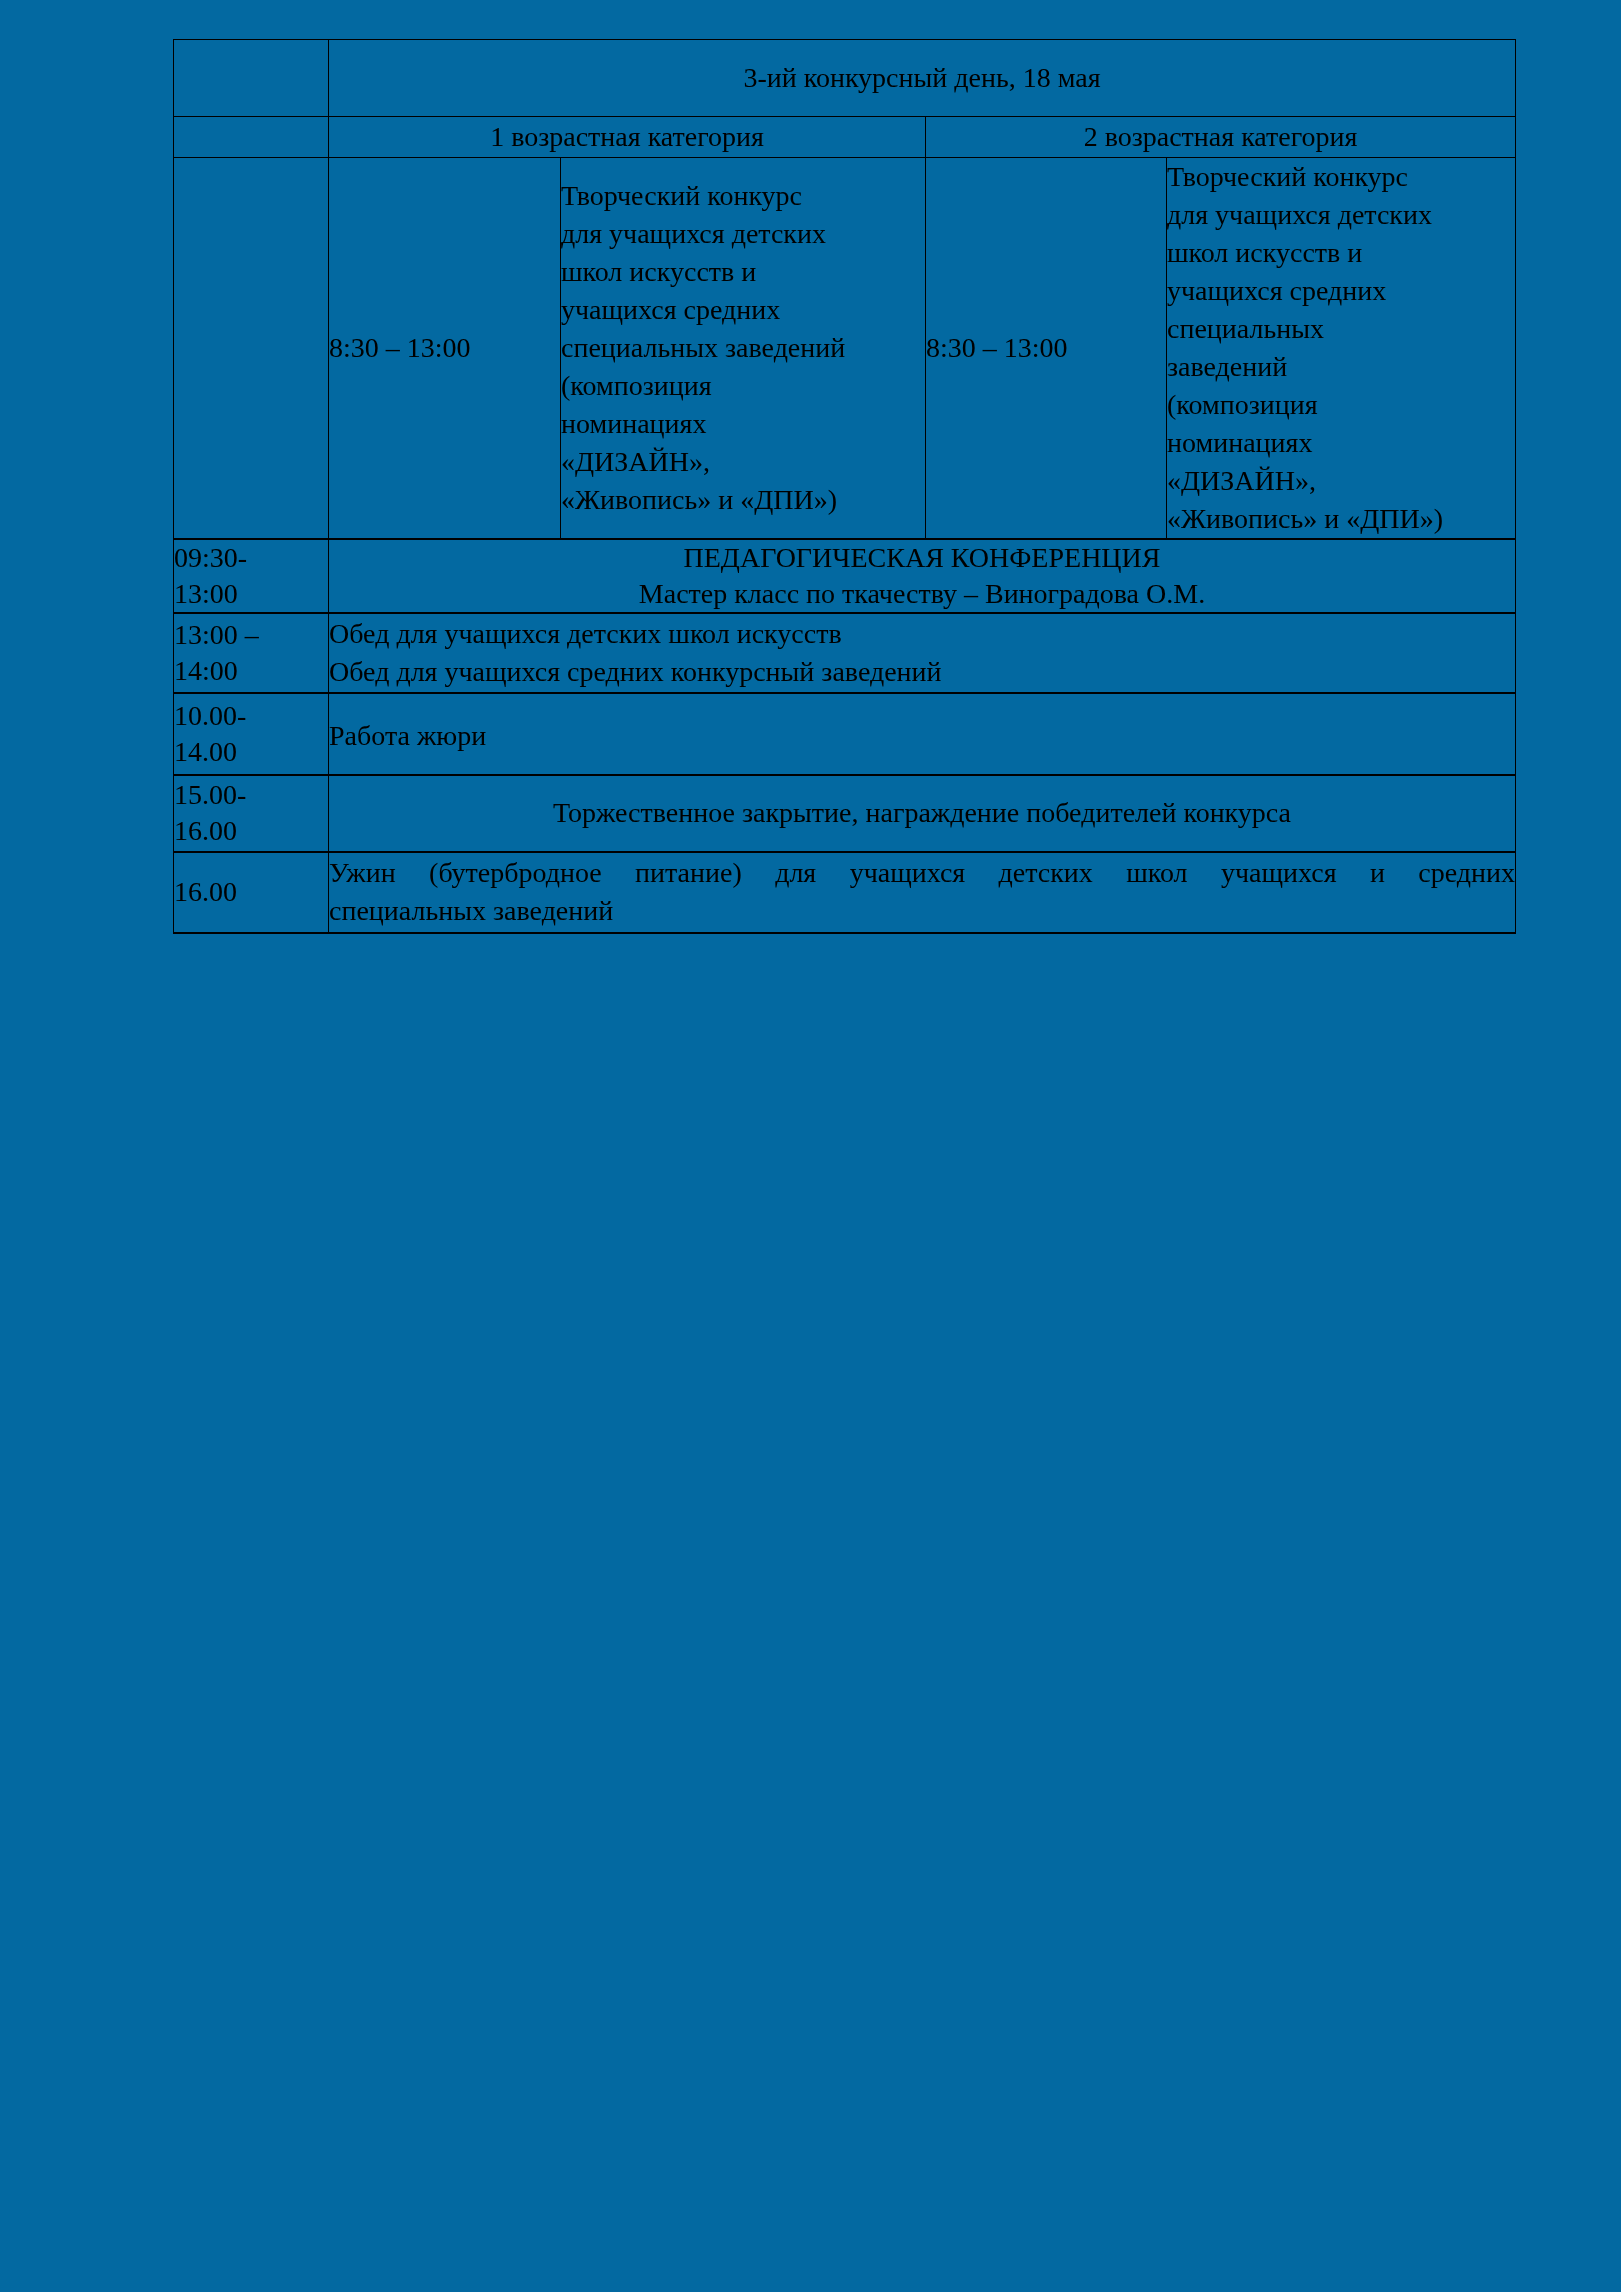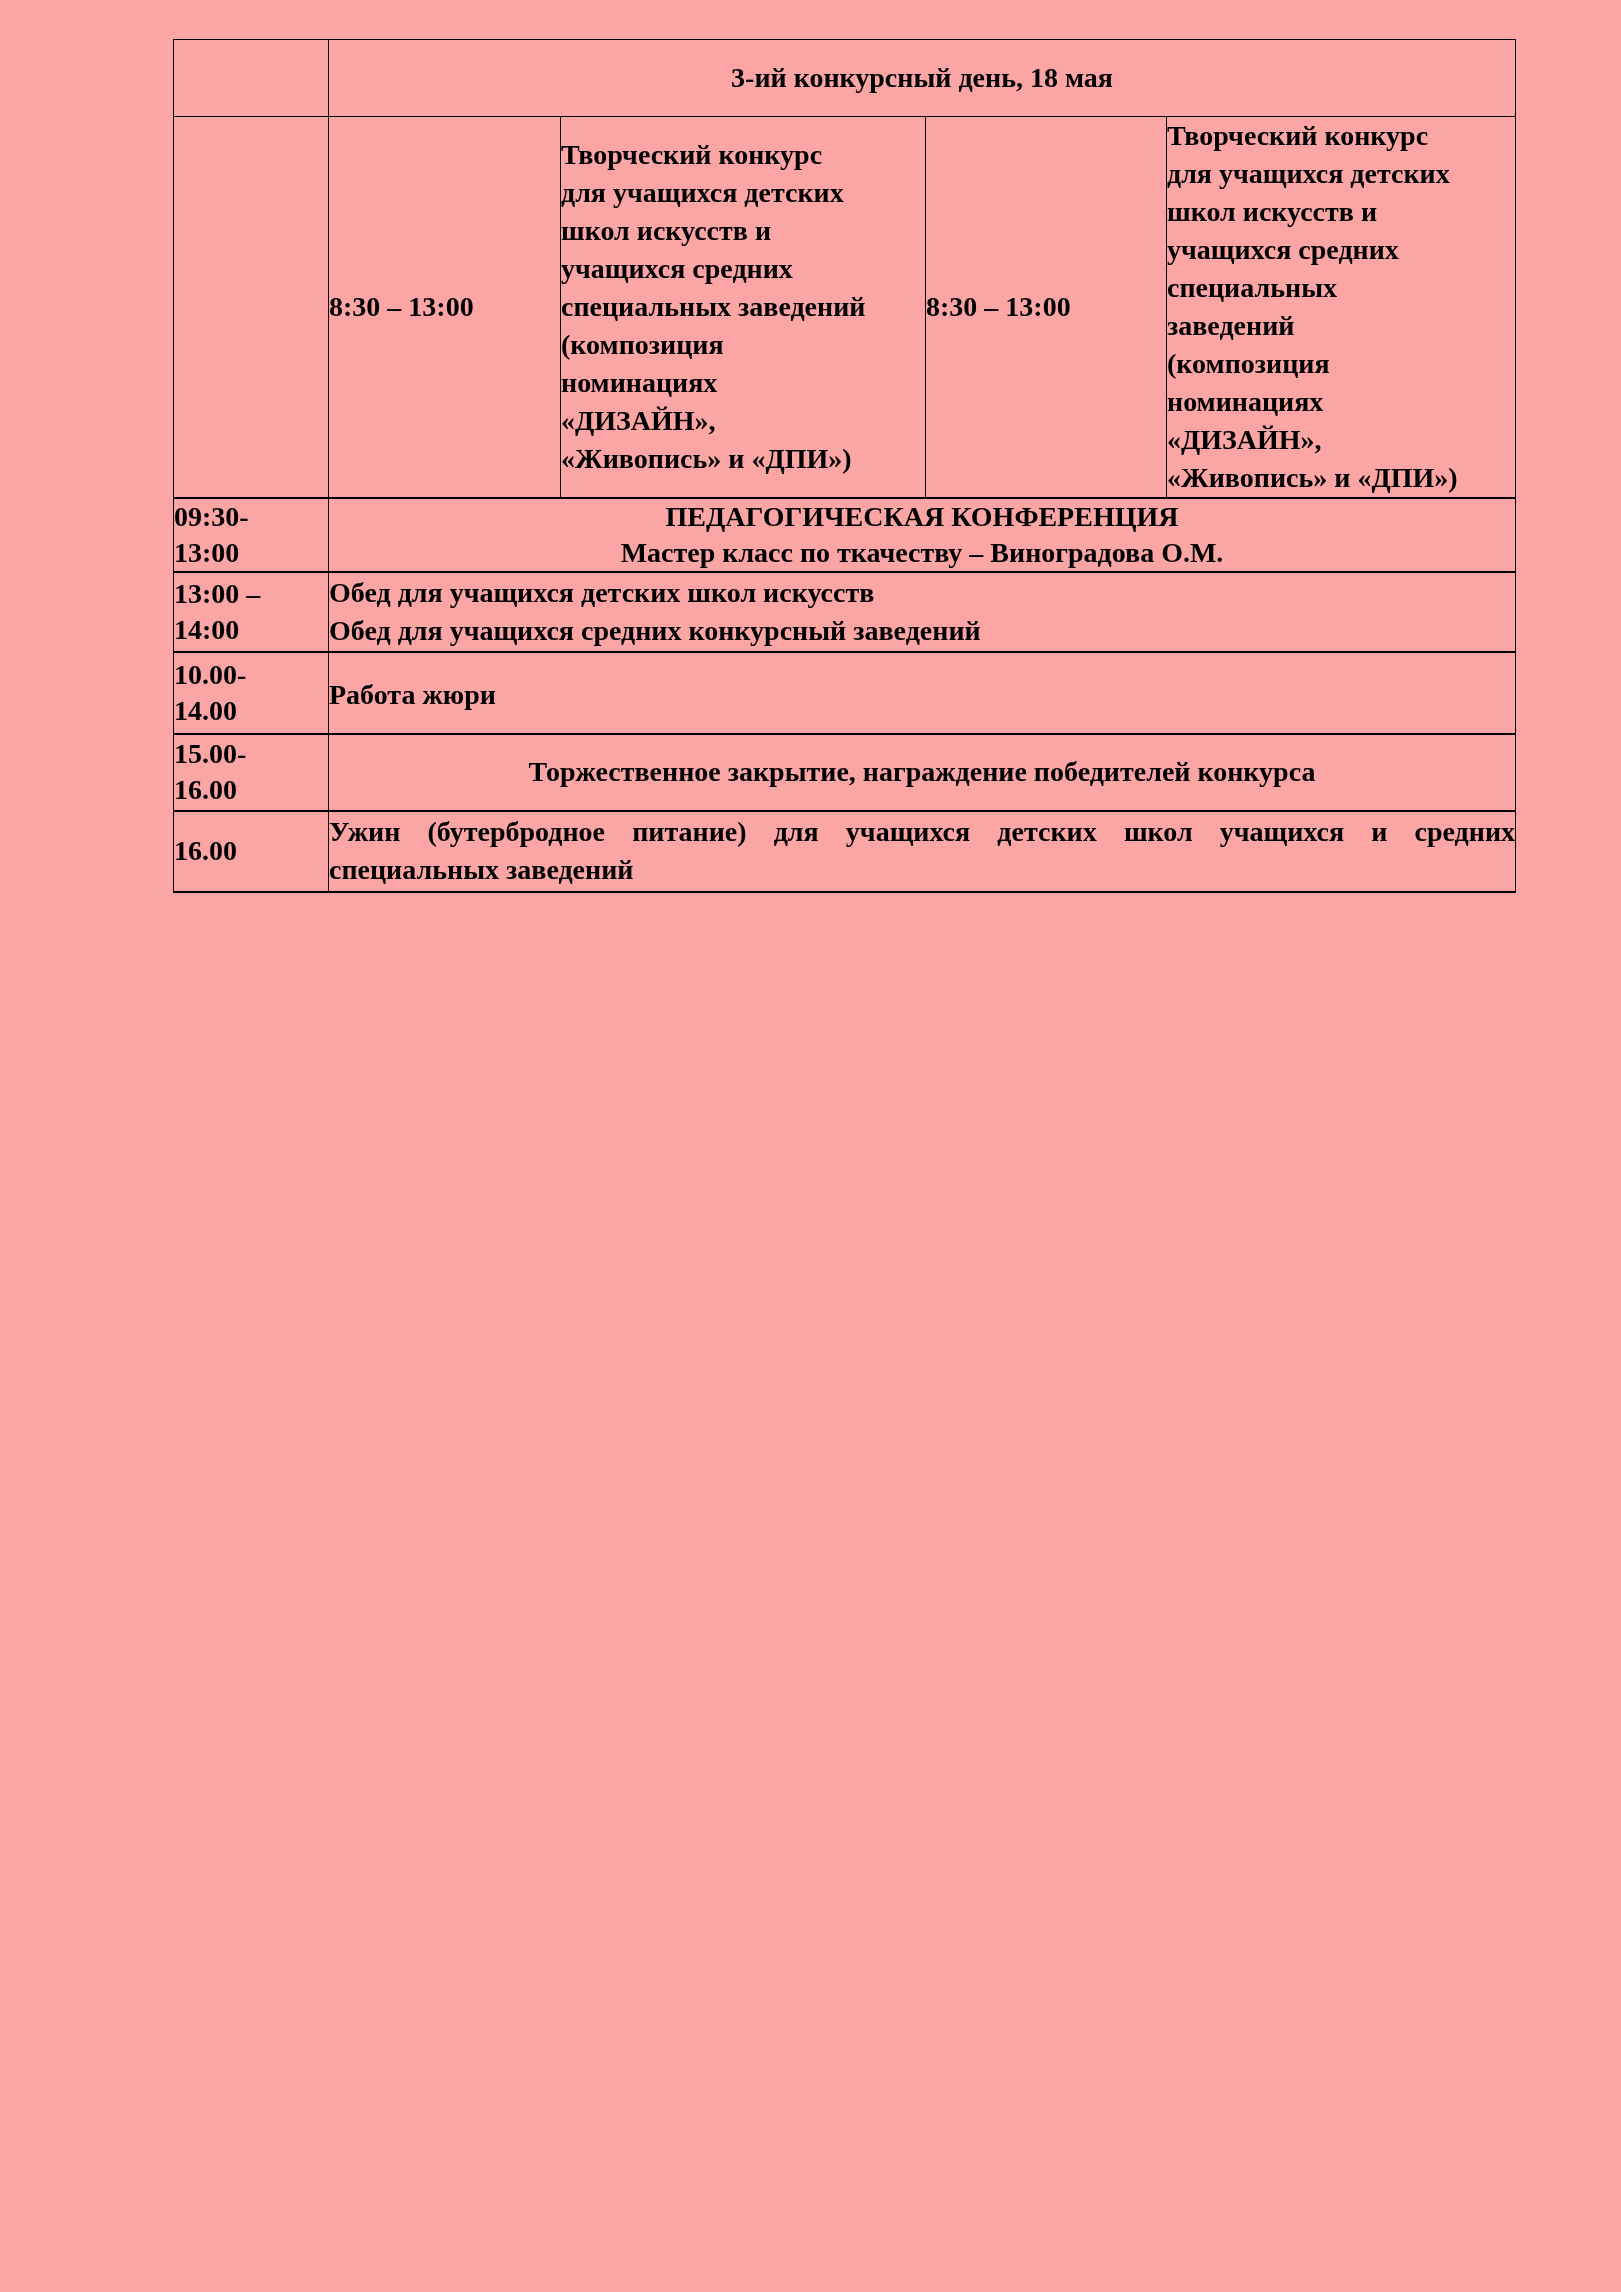--- a/index.html
+++ b/index.html
@@ -10,22 +10,21 @@
   body {
     width: 1622px;
     height: 2293px;
     position: relative;
     font-family: "Liberation Serif", "DejaVu Serif", serif;
     color: #000000;
   }
   .sheet {
     position: absolute;
     inset: 0;
-    background: #fca5a5;
-    font-weight: bold;
+    background: #0369a1;
   }
   table.schedule {
     position: absolute;
     left: 173px;
     top: 39px;
     width: 1342px;
     border-collapse: collapse;
     table-layout: fixed;
     font-size: 28px;
     line-height: 38px;
@@ -110,20 +109,25 @@
       <col style="width:241px">
       <col style="width:349px">
     </colgroup>
 
     <tbody>
         <tr class="r1">
       <td></td>
       <td colspan="4" class="day-header">3-ий конкурсный день, 18 мая</td>
     </tr>
 
+    <tr class="r2">
+      <td></td>
+      <td colspan="2" class="t-center">1 возрастная категория</td>
+      <td colspan="2" class="t-center">2 возрастная категория</td>
+    </tr>
 
     <tr class="r3">
       <td></td>
       <td class="slot-time">8:30 – 13:00</td>
       <td class="activity">Творческий конкурс
 для учащихся детских
 школ искусств и
 учащихся средних
 специальных заведений
 (композиция

